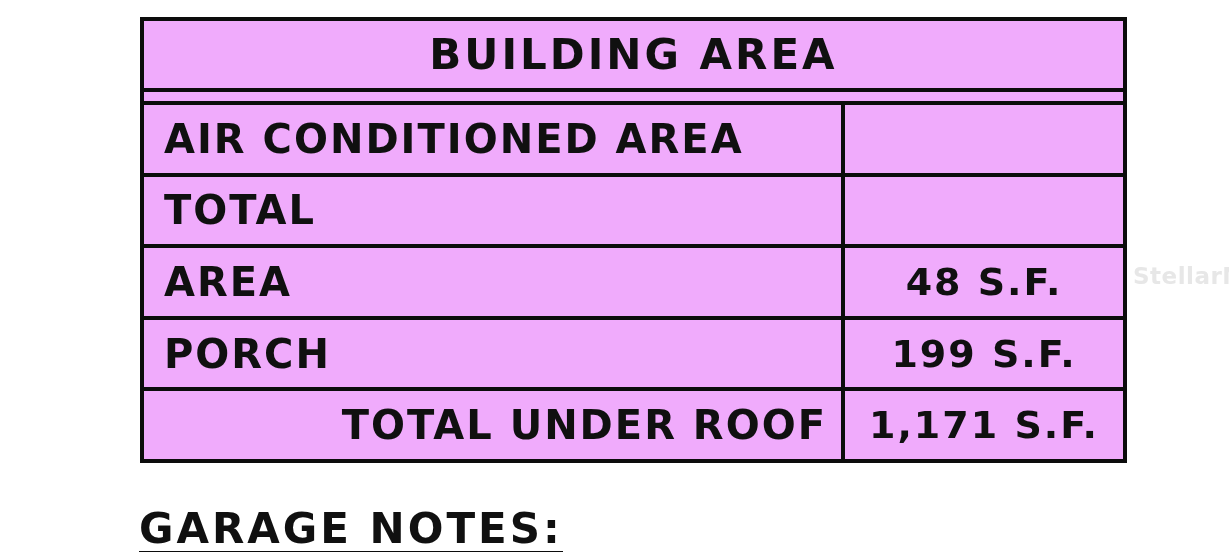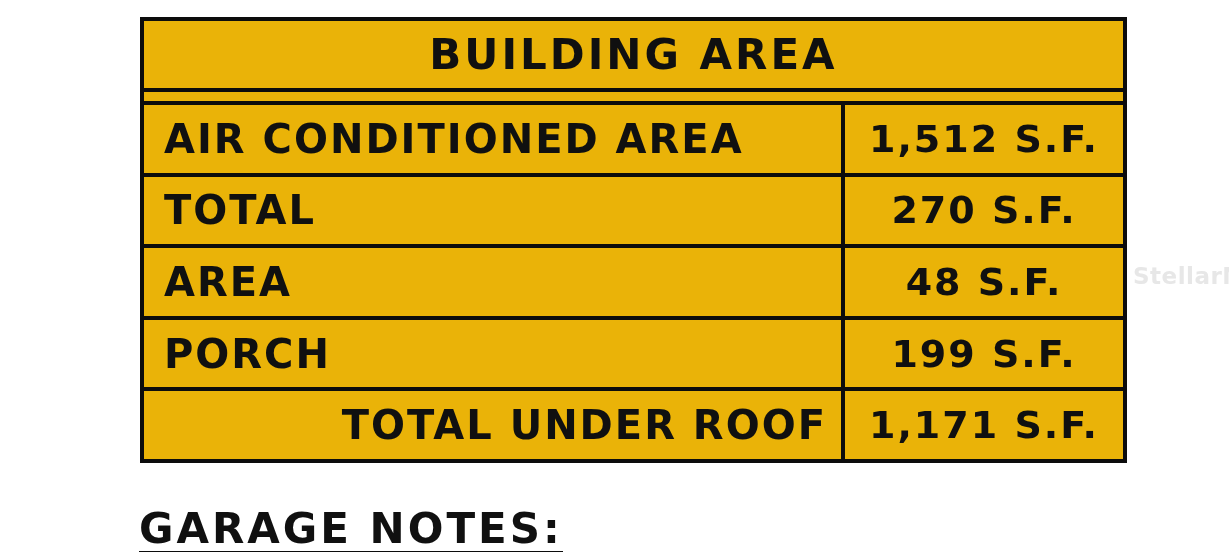--- a/index.html
+++ b/index.html
@@ -20,21 +20,21 @@
   .area-table {
     position: absolute;
     left: 140px;
     top: 17px;
     width: 987px;
     height: 446px;
     border: 4px solid #0c0c0c;
     box-sizing: border-box;
     display: flex;
     flex-direction: column;
-    background: #eab308;
+    background: #f0abfc;
   }
   .header-row {
     height: 67px;
     border-bottom: 4px solid #0c0c0c;
     display: flex;
     align-items: center;
     justify-content: center;
     flex: 0 0 auto;
   }
   .rows-wrap {
@@ -127,31 +127,25 @@
   <div class="header-row">
     <span class="title-text">BUILDING AREA</span>
   </div>
 
   <div class="rows-wrap">
 
     <div class="data-row">
       <div class="label-cell">
         <span class="arch-text">AIR CONDITIONED AREA</span>
       </div>
-      <div class="value-cell">
-        <span class="value-text">1,512 S.F.</span>
-      </div>
     </div>
 
     <div class="data-row">
       <div class="label-cell">
         <span class="arch-text">TOTAL</span>
-      </div>
-      <div class="value-cell">
-        <span class="value-text">270 S.F.</span>
       </div>
     </div>
 
     <div class="data-row">
       <div class="label-cell">
         <span class="arch-text">AREA</span>
       </div>
       <div class="value-cell">
         <span class="value-text">48 S.F.</span>
       </div>

